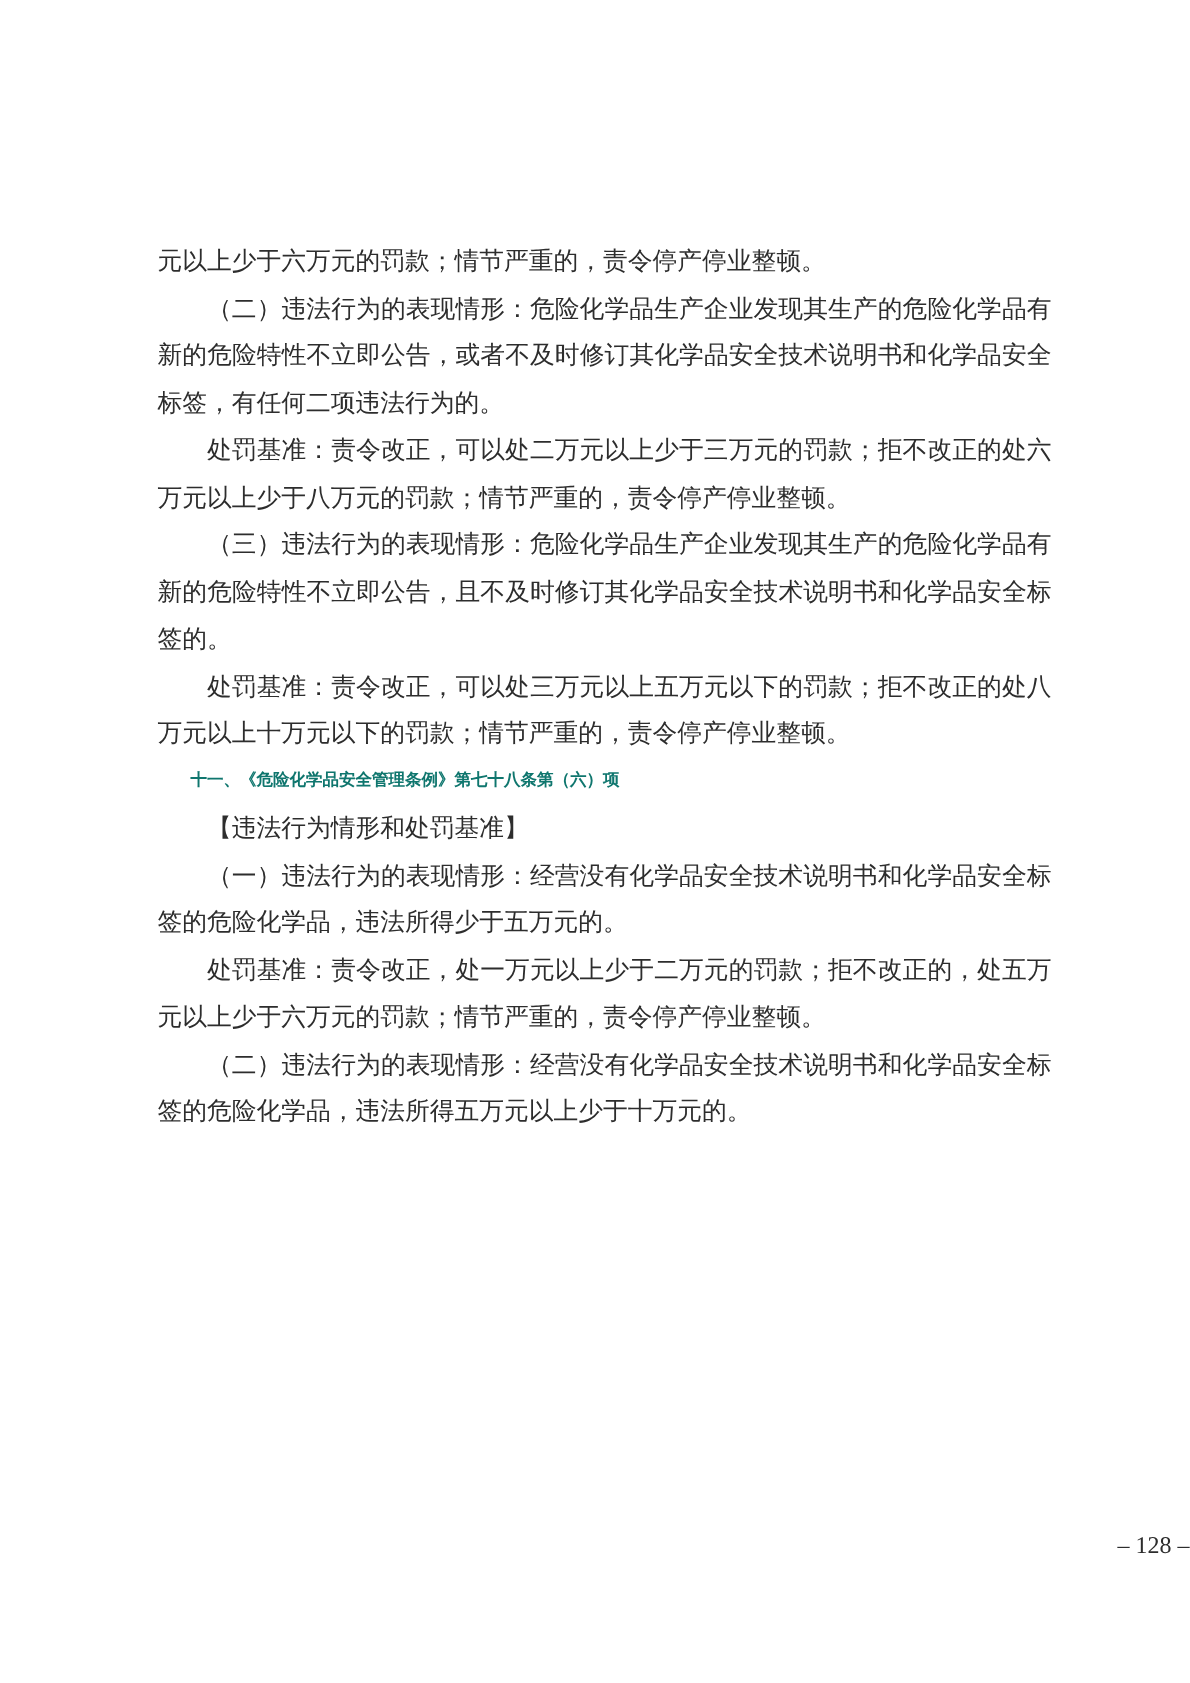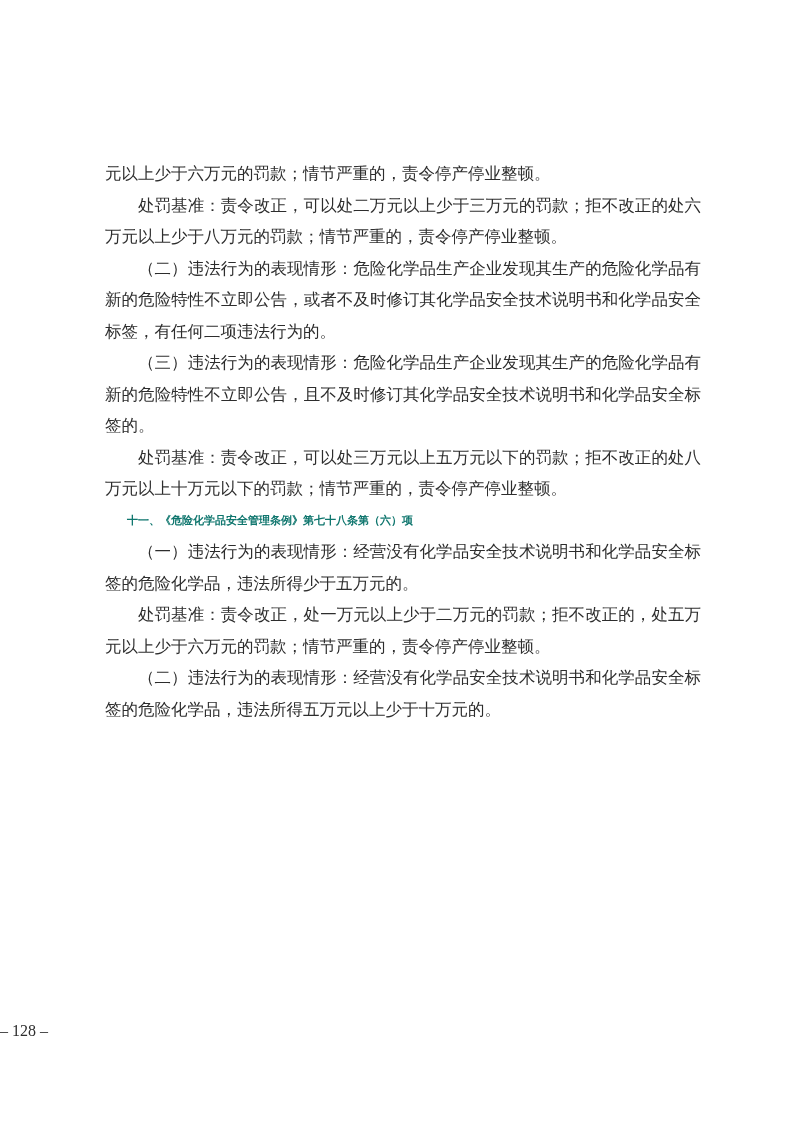--- a/index.html
+++ b/index.html
@@ -39,37 +39,38 @@
     font-family: Liberation Sans, sans-serif;
     font-weight: 700;
     font-size: 11px;
     color: #0f766e;
   }
   .footer {
     position: absolute;
     left: 0;
     right: 0;
     top: 1022px;
-    text-align: left;
+    text-align: right;
     font-family: "Liberation Serif", "DejaVu Serif", serif;
     font-size: 16px;
     color: #2d2d2d;
   }
 </style>
 </head>
 <body>
 
 <div class="page">
   <div class="content">
     <p class="no-indent">元以上少于六万元的罚款；情节严重的，责令停产停业整顿。</p>
+    <p>（二）违法行为的表现情形：危险化学品生产企业发现其生产的危险化学品有新的危险特性不立即公告，或者不及时修订其化学品安全技术说明书和化学品安全标签，有任何二项违法行为的。</p>
     <p>处罚基准：责令改正，可以处二万元以上少于三万元的罚款；拒不改正的处六万元以上少于八万元的罚款；情节严重的，责令停产停业整顿。</p>
-    <p>（二）违法行为的表现情形：危险化学品生产企业发现其生产的危险化学品有新的危险特性不立即公告，或者不及时修订其化学品安全技术说明书和化学品安全标签，有任何二项违法行为的。</p>
     <p>（三）违法行为的表现情形：危险化学品生产企业发现其生产的危险化学品有新的危险特性不立即公告，且不及时修订其化学品安全技术说明书和化学品安全标签的。</p>
     <p>处罚基准：责令改正，可以处三万元以上五万元以下的罚款；拒不改正的处八万元以上十万元以下的罚款；情节严重的，责令停产停业整顿。</p>
     <p class="heading">十一、《危险化学品安全管理条例》第七十八条第（六）项</p>
+    <p>【违法行为情形和处罚基准】</p>
     <p>（一）违法行为的表现情形：经营没有化学品安全技术说明书和化学品安全标签的危险化学品，违法所得少于五万元的。</p>
     <p>处罚基准：责令改正，处一万元以上少于二万元的罚款；拒不改正的，处五万元以上少于六万元的罚款；情节严重的，责令停产停业整顿。</p>
     <p>（二）违法行为的表现情形：经营没有化学品安全技术说明书和化学品安全标签的危险化学品，违法所得五万元以上少于十万元的。</p>
   </div>
   <div class="footer">
     <span>– 128 –</span>
   </div>
 </div>
 
 </body></html>

